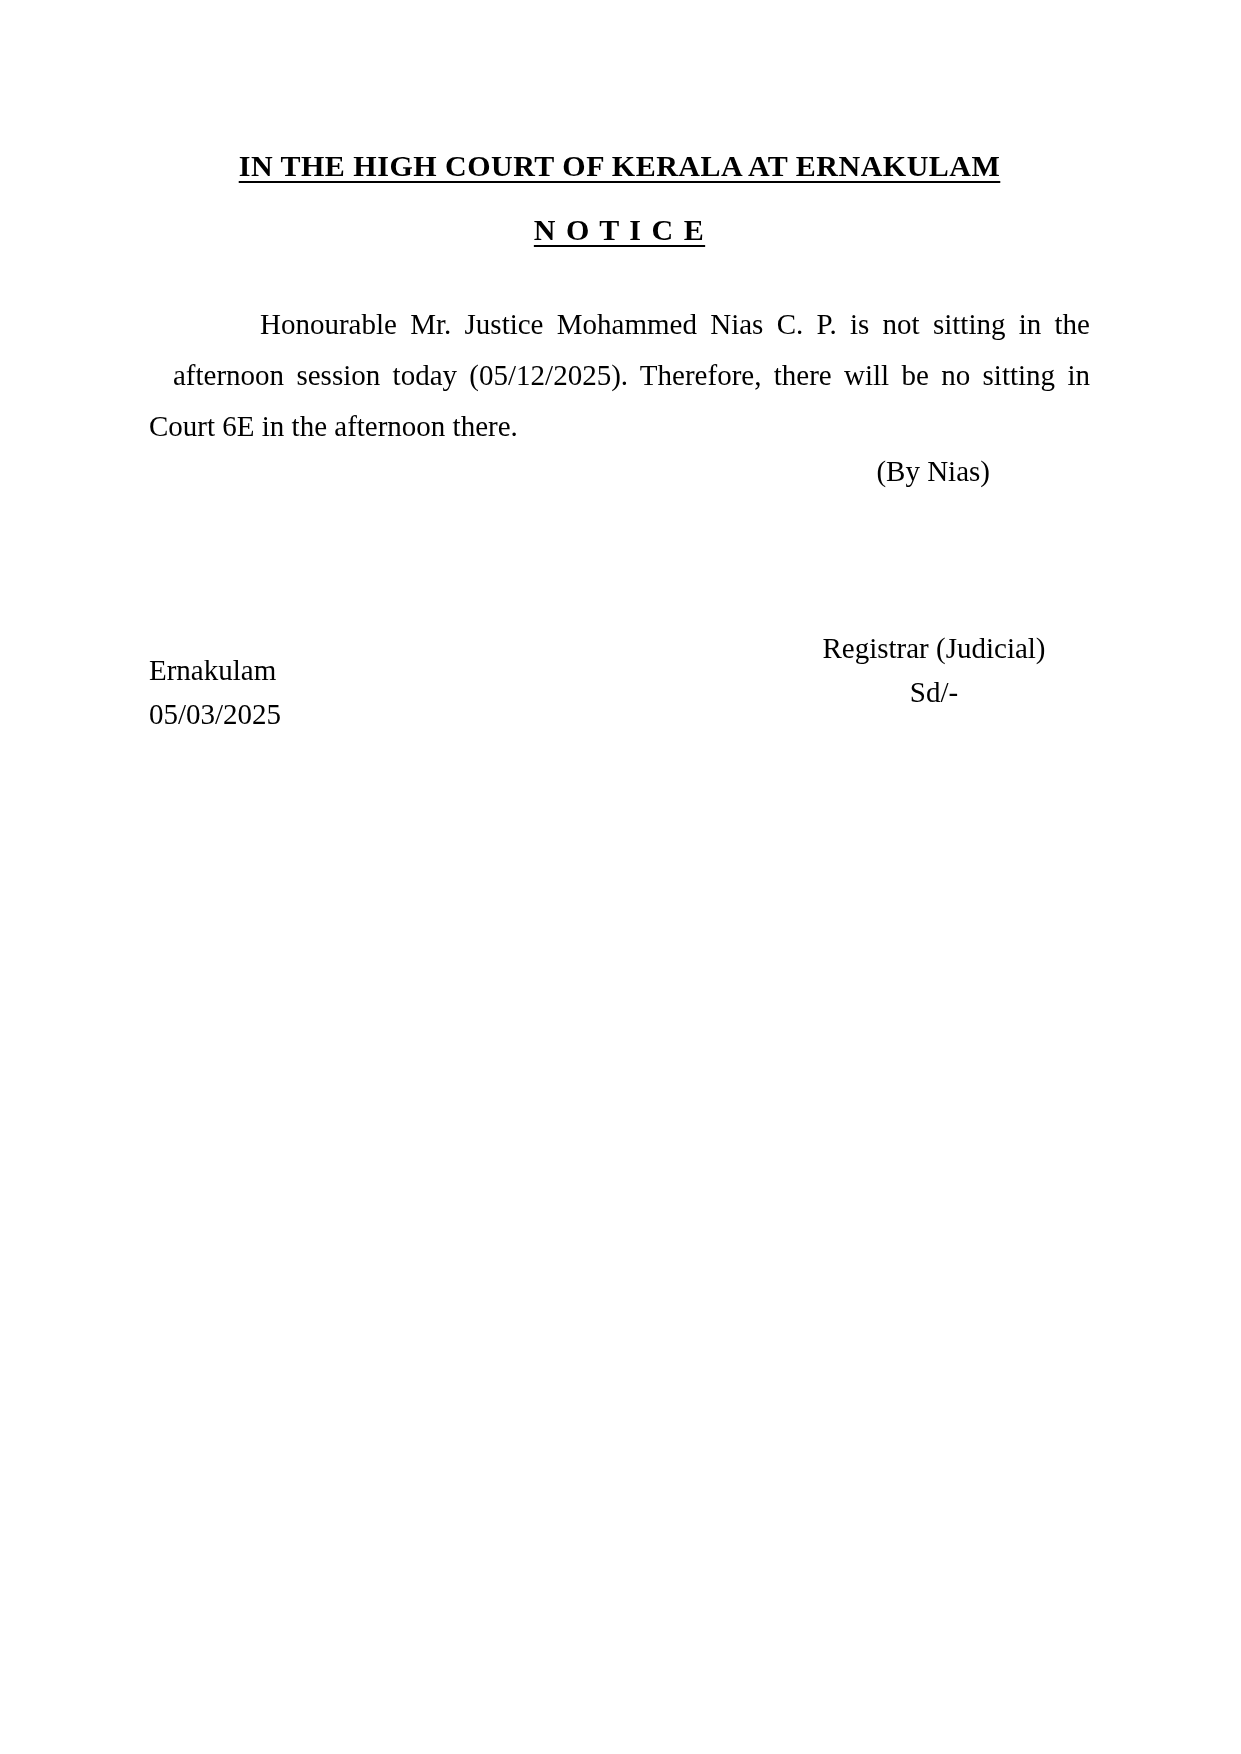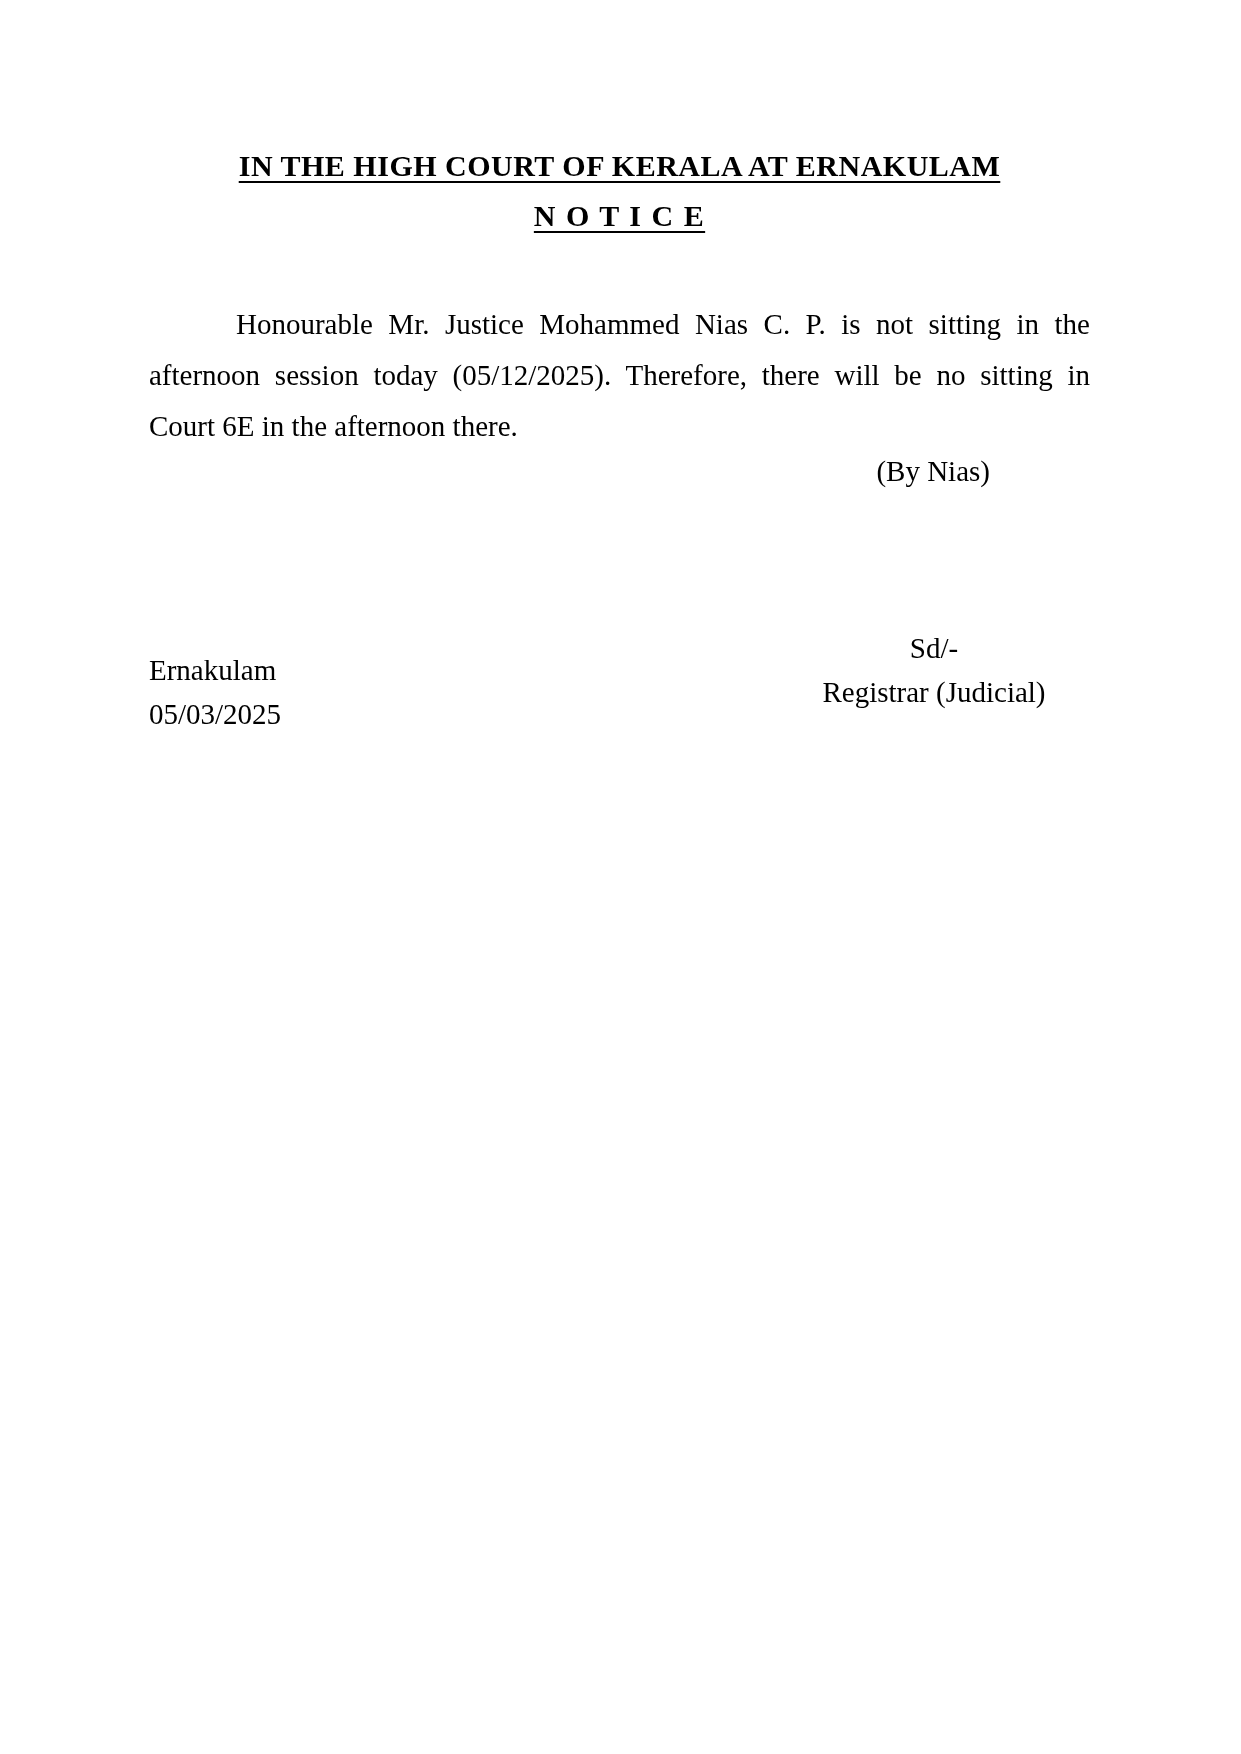--- a/index.html
+++ b/index.html
@@ -26,21 +26,21 @@
     font-weight: bold;
     text-decoration: underline;
     text-decoration-thickness: 2px;
     text-underline-offset: 5px;
     letter-spacing: 0.5px;
     white-space: nowrap;
   }
   .doc-heading {
     position: absolute;
     left: 149px;
-    top: 199px;
+    top: 213px;
     width: 941px;
     text-align: center;
     font-size: 30px;
     font-weight: bold;
     text-decoration: underline;
     text-decoration-thickness: 2px;
     text-underline-offset: 5px;
     letter-spacing: 1.5px;
     white-space: nowrap;
   }
@@ -48,20 +48,21 @@
     position: absolute;
     left: 149px;
     top: 299px;
     width: 941px;
     font-size: 29px;
     line-height: 51px;
   }
   .body-line.justify {
     text-align: justify;
     text-align-last: justify;
+    margin-left: 24px;
   }
   .body-line.indent {
     padding-left: 87px;
   }
   .by-order {
     position: absolute;
     left: 149px;
     top: 455px;
     width: 941px;
     box-sizing: border-box;
@@ -102,17 +103,17 @@
   </div>
 
   <div class="by-order">(By Nias)</div>
 
   <div class="footer-left">
     <div>Ernakulam</div>
     <div>05/03/2025</div>
   </div>
 
   <div class="footer-right">
+    <div>Registrar (Judicial)</div>
     <div>Sd/-</div>
-    <div>Registrar (Judicial)</div>
   </div>
 
 </div>
 
 </body></html>

